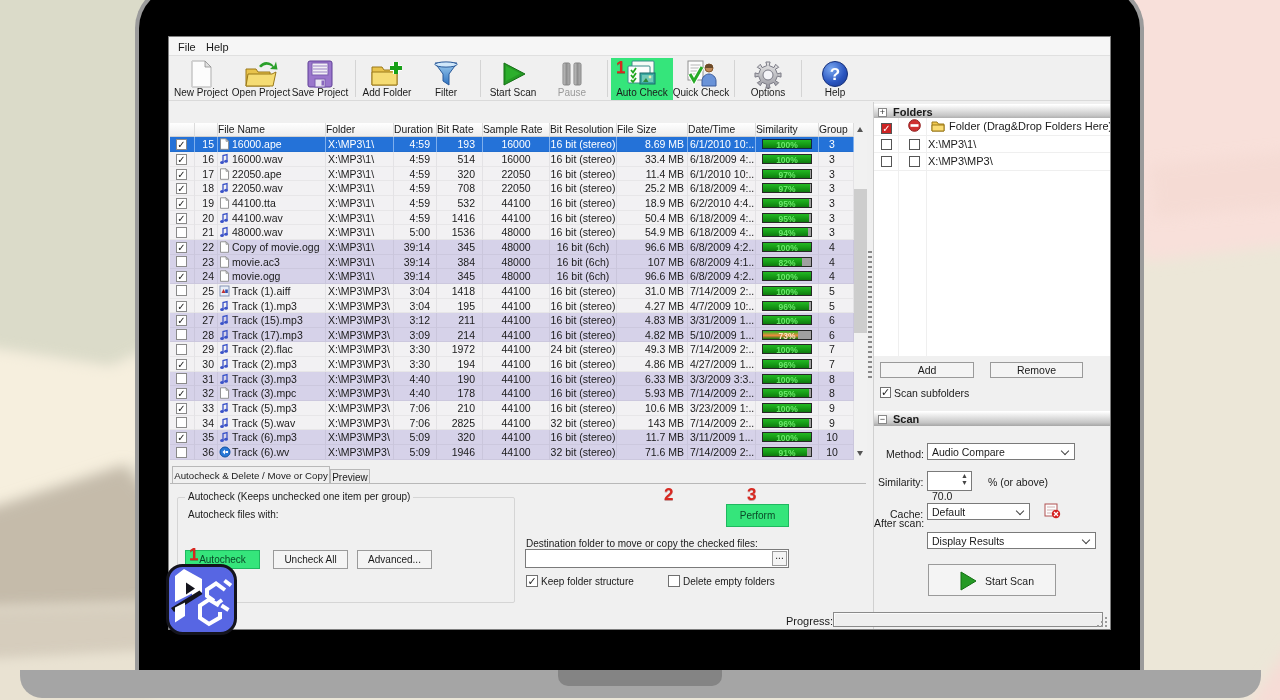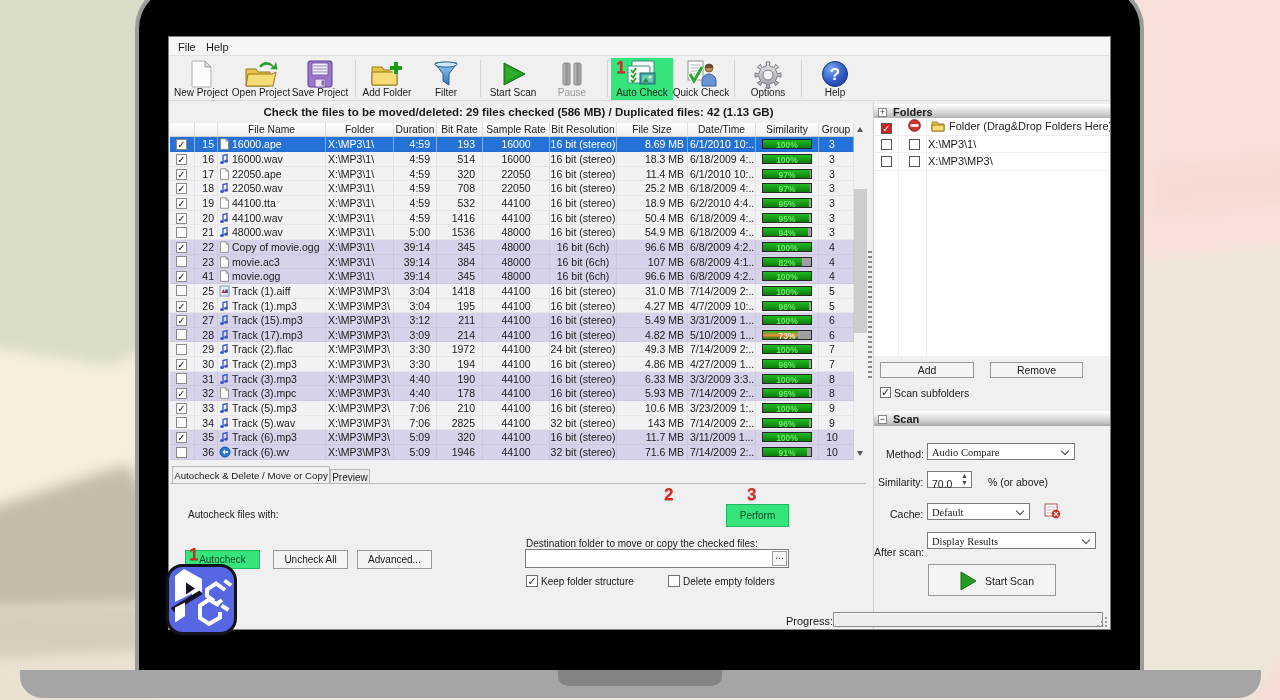--- a/index.html
+++ b/index.html
@@ -14,21 +14,21 @@
 #menubar span{position:absolute;top:3.5px;font-size:11px}
 #toolbar{position:absolute;left:0;top:19px;width:941px;height:45px;background:#f0f0f0;border-bottom:1px solid #dadada}
 .tbi{position:absolute;top:2px;height:42px;text-align:center}
 .tbi .lbl{position:absolute;bottom:2px;left:0;right:0;font-size:10px;white-space:nowrap}
 .tbi .ic{position:absolute;top:2px;left:50%;transform:translateX(-50%)}
 .tsep{position:absolute;top:4px;width:1px;height:37px;background:#d4d4d4}
 #acbox{position:absolute;left:442px;top:2px;width:62px;height:42px;background:#35e57b}
 .rednum{position:absolute;color:#d82820;font-weight:bold;font-size:17px;text-shadow:0 1px 0 rgba(120,0,0,.35)}
 #statusline{position:absolute;left:1px;top:64px;width:697px;height:22px;background:#f0f0f0;text-align:center;font-weight:bold;font-size:11.5px;padding-top:5px}
 #thead{position:absolute;left:1px;top:86px;width:697px;height:14px;background:linear-gradient(#ffffff,#f4f4f4 60%,#eeeeee);border-bottom:1px solid #d0d0d0;font-size:10.3px}
-#thead .hc{position:absolute;top:0;height:22px;border-right:1px solid #dcdcdc;text-align:center;line-height:13px;overflow:hidden;white-space:nowrap}
+#thead .hc{position:absolute;top:0;height:22px;border-right:1px solid #dcdcdc;text-align:left;line-height:13px;overflow:hidden;white-space:nowrap}
 #tbody{position:absolute;left:1px;top:100.4px;width:684px;height:322.3px;background:#f2f1f3}
 .tr{position:absolute;left:0;width:684px;height:14.65px;display:flex;font-size:10.5px;line-height:14px;white-space:nowrap}
 .tr>span{display:block;height:100%;overflow:hidden;border-right:1px solid rgba(100,100,110,0.10);box-shadow:inset 0 -1px 0 rgba(0,0,0,0.045)}
 .cw{background:#f2f1f3}.cl{background:#d6d2e9}
 .sel{background:#2472d8;color:#fff}
 .sel>span{border-right:1px solid rgba(200,225,255,.55)}
 .c0{width:25px}.c1{width:23px;text-align:right;padding-right:3px}.c2{width:108px}.c3{width:68px;padding-left:2px}.c4{width:43px;text-align:right;padding-right:6px}.c5{width:46px;text-align:right;padding-right:7px}.c6{width:67px;text-align:center}.c7{width:67px;text-align:center}.c8{width:71px;text-align:right;padding-right:3px}.c9{width:68px;padding-left:2px}.c10{width:63px}.c11{width:35px;text-align:center;padding-right:8px}
 .cbx{display:inline-block;width:11px;height:11px;background:#fff;border:1px solid #8a8a8a;margin:1.5px 0 0 6px;line-height:9px;font-size:10px;text-align:center;color:#222}
 .fico{display:inline-block;width:12px;margin:1px 1px 0 1px;vertical-align:top}
 .sbar{position:relative;display:inline-block;width:50px;height:10px;margin-top:2px;border:1px solid #282828;background:#a0a0a0;vertical-align:top}
@@ -37,21 +37,21 @@
 #vscroll{position:absolute;left:685px;top:86px;width:13px;height:336.7px;background:#f1f1f1}
 .sbtn{position:absolute;left:0;width:13px;height:13px;background:#f1f1f1}
 .tri{width:0;height:0;position:absolute;left:3px}
 #sthumb{position:absolute;left:0;top:66px;width:13px;height:144px;background:#cdcdcd}
 #tabbar{position:absolute;left:2px;top:429px;width:697px;height:17px}
 .tab1{position:absolute;left:1px;top:0;width:158px;height:17px;background:#f0f0f0;border:1px solid #b8b8b8;border-bottom:none;text-align:center;font-size:9.7px;padding-top:3px;z-index:2;white-space:nowrap;overflow:hidden}
 .tab2{position:absolute;left:159px;top:3px;width:40px;height:14px;background:#ececec;border:1px solid #b8b8b8;border-bottom:none;text-align:center;font-size:10px;padding-top:2px}
 #tabpane{position:absolute;left:1px;top:446px;width:696px;height:157px;background:#f0f0f0;border-top:1px solid #b8b8b8;font-size:10px}
 .grpbox{position:absolute;border:1px solid #d5d5d5;border-radius:2px}
 .grplbl{position:absolute;top:-7px;left:7px;background:#f0f0f0;padding:0 3px;font-size:10px;white-space:nowrap}
-select,.ddl{appearance:none;-webkit-appearance:none;border:1px solid #7a7a7a;background:#fff;font-family:Liberation Serif, serif;font-size:inherit}
+select,.ddl{appearance:none;-webkit-appearance:none;border:1px solid #7a7a7a;background:#fff;font-family:Liberation Sans, sans-serif;font-size:inherit}
 .ddl{position:absolute;padding:1px 4px 0 4px;overflow:hidden;white-space:nowrap}
 .chev{position:absolute;right:5px;top:50%;width:7px;height:7px;margin-top:-5px}
 .chev:after{content:"";position:absolute;left:0;top:1px;width:5px;height:5px;border-right:1.4px solid #444;border-bottom:1.4px solid #444;transform:rotate(45deg)}
 .btn{position:absolute;background:#f4f4f4;border:1px solid #9a9a9a;text-align:center;font-size:inherit}
 .gbtn{background:#35e57b;border:1px solid #1fb860;color:#0a4a28}
 .wcb{position:absolute;width:12px;height:12px;background:#fff;border:1px solid #707070;font-size:11px;line-height:10px;text-align:center;color:#222}
 #rpanel{position:absolute;left:704px;top:65px;width:238px;height:528px;background:#f0f0f0;border-left:1px solid #d0d0d0;font-size:10.5px}
 .phdr{position:absolute;left:0;width:238px;height:15px;background:linear-gradient(#fdfdfd,#c6c6c6 75%,#a6a6a6);font-weight:bold;font-size:11px;padding:1px 0 0 19px;border-top:1px solid #fff}
 .pm{position:absolute;left:4px;top:3px;width:9px;height:9px;background:#fff;border:1px solid #888;font-size:9px;line-height:7px;text-align:center;color:#333;font-weight:normal}
 #tree{position:absolute;left:0;top:16px;width:238px;height:238px;background:#fff}
@@ -208,21 +208,20 @@
                 <stop offset="1" stop-color="#1a3a90"></stop>
               </radialGradient>
             </defs>
             <circle cx="14" cy="14" r="12.5" fill="url(#hg)" stroke="#16307a"></circle>
             <text x="14" y="20" text-anchor="middle" font-family="Liberation Sans,sans-serif" font-size="17" font-weight="bold" fill="#fff">?</text>
           </svg></span>
         <span class="lbl" style="">Help</span>
       </div>
 <div class="rednum" style="left:447px;top:2px">1</div>
     </div>
-<div id="statusline">Check the files to be moved/deleted: 29 files checked (586 MB) / Duplicated files: 42 (1.13 GB)</div>
 <div id="thead">
       <span class="hc" style="left:0px;width:25px"></span>
       <span class="hc" style="left:25px;width:23px"></span>
       <span class="hc" style="left:48px;width:108px">File Name</span>
       <span class="hc" style="left:156px;width:68px">Folder</span>
       <span class="hc" style="left:224px;width:43px">Duration</span>
       <span class="hc" style="left:267px;width:46px">Bit Rate</span>
       <span class="hc" style="left:313px;width:67px">Sample Rate</span>
       <span class="hc" style="left:380px;width:67px">Bit Resolution</span>
       <span class="hc" style="left:447px;width:71px">File Size</span>
@@ -254,21 +253,21 @@
         <span class="c2"><span class="fico"><svg width="11" height="12" viewBox="0 0 11 12">
               <path d="M4 9.5V2.5l4-1v6.5" fill="none" stroke="#3a52c8" stroke-width="1.3"></path>
               <ellipse cx="3" cy="9.6" rx="1.9" ry="1.5" fill="#3a52c8"></ellipse>
               <ellipse cx="7" cy="8.2" rx="1.9" ry="1.5" fill="#3a52c8"></ellipse>
             </svg></span>16000.wav</span>
         <span class="c3">X:\MP3\1\</span>
         <span class="c4">4:59</span>
         <span class="c5">514</span>
         <span class="c6">16000</span>
         <span class="c7">16 bit (stereo)</span>
-        <span class="c8">18.3 MB</span>
+        <span class="c8">33.4 MB</span>
         <span class="c9">6/18/2009 4:...</span>
         <span class="c10" style="text-align:center"><span class="sbar" style="border-color:#282828"><span class="sfill" style="width:48px;background:linear-gradient(#23b823,#169a16 55%,#0e7a0e)"></span><span class="stxt" style="color:#6ae86a">100%</span></span></span>
         <span class="c11">3</span>
       </div>
 <div class="tr cw" style="top:29.30px">
         <span class="c0"><span class="cbx">✓</span></span>
         <span class="c1">17</span>
         <span class="c2"><span class="fico"><svg width="11" height="12" viewBox="0 0 11 12">
               <path d="M1.5 .8h5.5l2.5 2.5v8H1.5z" fill="#fff" stroke="#8a8a8a" stroke-width="0.9"></path>
               <path d="M7 .8l2.5 2.5H7z" fill="#d8d8d8" stroke="#8a8a8a" stroke-width="0.7"></path>
@@ -383,21 +382,21 @@
         <span class="c5">384</span>
         <span class="c6">48000</span>
         <span class="c7">16 bit (6ch)</span>
         <span class="c8">107 MB</span>
         <span class="c9">6/8/2009 4:1...</span>
         <span class="c10" style="text-align:center"><span class="sbar" style="border-color:#282828"><span class="sfill" style="width:39px;background:linear-gradient(#23b823,#169a16 55%,#0e7a0e)"></span><span class="stxt" style="color:#6ae86a">82%</span></span></span>
         <span class="c11">4</span>
       </div>
 <div class="tr cl" style="top:131.85px">
         <span class="c0"><span class="cbx">✓</span></span>
-        <span class="c1">41</span>
+        <span class="c1">24</span>
         <span class="c2"><span class="fico"><svg width="11" height="12" viewBox="0 0 11 12">
               <path d="M1.5 .8h5.5l2.5 2.5v8H1.5z" fill="#fff" stroke="#8a8a8a" stroke-width="0.9"></path>
               <path d="M7 .8l2.5 2.5H7z" fill="#d8d8d8" stroke="#8a8a8a" stroke-width="0.7"></path>
             </svg></span>movie.ogg</span>
         <span class="c3">X:\MP3\1\</span>
         <span class="c4">39:14</span>
         <span class="c5">345</span>
         <span class="c6">48000</span>
         <span class="c7">16 bit (6ch)</span>
         <span class="c8">96.6 MB</span>
@@ -447,21 +446,21 @@
         <span class="c2"><span class="fico"><svg width="11" height="12" viewBox="0 0 11 12">
               <path d="M4 9.5V2.5l4-1v6.5" fill="none" stroke="#3a52c8" stroke-width="1.3"></path>
               <ellipse cx="3" cy="9.6" rx="1.9" ry="1.5" fill="#3a52c8"></ellipse>
               <ellipse cx="7" cy="8.2" rx="1.9" ry="1.5" fill="#3a52c8"></ellipse>
             </svg></span>Track (15).mp3</span>
         <span class="c3">X:\MP3\MP3\</span>
         <span class="c4">3:12</span>
         <span class="c5">211</span>
         <span class="c6">44100</span>
         <span class="c7">16 bit (stereo)</span>
-        <span class="c8">5.49 MB</span>
+        <span class="c8">4.83 MB</span>
         <span class="c9">3/31/2009 1...</span>
         <span class="c10" style="text-align:center"><span class="sbar" style="border-color:#282828"><span class="sfill" style="width:48px;background:linear-gradient(#23b823,#169a16 55%,#0e7a0e)"></span><span class="stxt" style="color:#6ae86a">100%</span></span></span>
         <span class="c11">6</span>
       </div>
 <div class="tr cl" style="top:190.45px">
         <span class="c0"><span class="cbx"></span></span>
         <span class="c1">28</span>
         <span class="c2"><span class="fico"><svg width="11" height="12" viewBox="0 0 11 12">
               <path d="M4 9.5V2.5l4-1v6.5" fill="none" stroke="#3a52c8" stroke-width="1.3"></path>
               <ellipse cx="3" cy="9.6" rx="1.9" ry="1.5" fill="#3a52c8"></ellipse>
@@ -628,20 +627,23 @@
 <div id="sthumb"></div>
 <div class="sbtn" style="bottom:0">
         <div class="tri" style="top:4px;border-left:3.5px solid transparent;border-right:3.5px solid transparent;border-top:5px solid #555"></div>
       </div>
 </div>
 <div id="tabbar">
       <div class="tab1">Autocheck &amp; Delete / Move or Copy</div>
       <div class="tab2">Preview</div>
     </div>
 <div id="tabpane">
+<div class="grpbox" style="left:7px;top:13px;width:338px;height:106px">
+        <span class="grplbl">Autocheck (Keeps unchecked one item per group)</span>
+      </div>
 <div class="abs" style="left:18px;top:25px">Autocheck files with:</div>
 <div class="btn gbtn" style="left:15px;top:66px;width:75px;height:19px;line-height:18px">Autocheck</div>
 <div class="rednum" style="left:19px;top:61px">1</div>
 <div class="btn" style="left:103px;top:66px;width:75px;height:19px;line-height:18px">Uncheck All</div>
 <div class="btn" style="left:187px;top:66px;width:75px;height:19px;line-height:18px">Advanced...</div>
 <div class="rednum" style="left:494px;top:1px">2</div>
 <div class="rednum" style="left:577px;top:1px">3</div>
 <div class="btn gbtn" style="left:556px;top:20px;width:63px;height:23px;line-height:21px">Perform</div>
 <div class="abs" style="left:356px;top:54px">Destination folder to move or copy the checked files:</div>
 <div class="abs" style="left:355px;top:65px;width:264px;height:19px;background:#fff;border:1px solid #7a7a7a"></div>
@@ -668,32 +670,32 @@
         <div class="tvline" style="left:52px"></div>
 </div>
 <div class="btn" style="left:6px;top:260px;width:94px;height:16px;line-height:15px">Add</div>
 <div class="btn" style="left:116px;top:260px;width:93px;height:16px;line-height:15px">Remove</div>
 <div class="wcb" style="left:6px;top:285px;width:11px;height:11px;line-height:9px">✓</div>
       <div class="abs" style="left:20px;top:285px">Scan subfolders</div>
 <div class="phdr" style="top:309px"><span class="pm">−</span>Scan</div>
 <div class="abs" style="left:12px;top:346px">Method:</div>
 <div class="ddl" style="left:53px;top:341px;width:148px;height:17px;line-height:15px">Audio Compare<span class="chev"></span></div>
 <div class="abs" style="left:4px;top:374px">Similarity:</div>
-<div class="abs" style="left:53px;top:369px;width:45px;height:17px;background:#fff;border:1px solid #7a7a7a;padding:6px 0 0 4px">70.0</div>
+<div class="abs" style="left:53px;top:369px;width:45px;height:17px;background:#fff;border:1px solid #7a7a7a;padding:18px 0 0 4px">70.0</div>
 <div class="abs" style="left:84px;top:370px;width:13px;height:15px;font-size:7px;color:#444;text-align:center;line-height:7px">▲<br>▼</div>
 <div class="abs" style="left:114px;top:374px">% (or above)</div>
 <div class="abs" style="left:16px;top:406px">Cache:</div>
 <div class="ddl" style="left:53px;top:401px;width:103px;height:17px;line-height:15px">Default<span class="chev"></span></div>
 <svg class="abs" style="left:170px;top:401px" width="17" height="16" viewBox="0 0 17 16">
         <rect x="1" y="1" width="12" height="12" fill="#fdfdfd" stroke="#b05050"></rect>
         <path d="M3 4h8M3 7h8M3 10h5" stroke="#d0b0b0"></path>
         <circle cx="12" cy="11" r="4.2" fill="#d42020"></circle>
         <path d="M10 9l4 4M14 9l-4 4" stroke="#fff" stroke-width="1.3"></path>
       </svg>
-<div class="abs" style="left:0px;top:444px">After scan:</div>
+<div class="abs" style="left:0px;top:415px">After scan:</div>
 <div class="ddl" style="left:53px;top:430px;width:169px;height:17px;line-height:15px">Display Results<span class="chev"></span></div>
 <div class="btn" style="left:54px;top:462px;width:128px;height:32px">
         <svg width="22" height="22" viewBox="0 0 22 22" style="position:absolute;left:28px;top:5px">
           <path d="M4 2 L19 11 L4 20 Z" fill="#259a25" stroke="#137013"></path>
         </svg>
         <span style="position:absolute;left:56px;top:10px;white-space:nowrap">Start Scan</span>
       </div>
 </div>
 <div class="abs" style="left:617px;top:578px;font-size:11px">Progress:</div>
 <div id="progressbar"></div>

